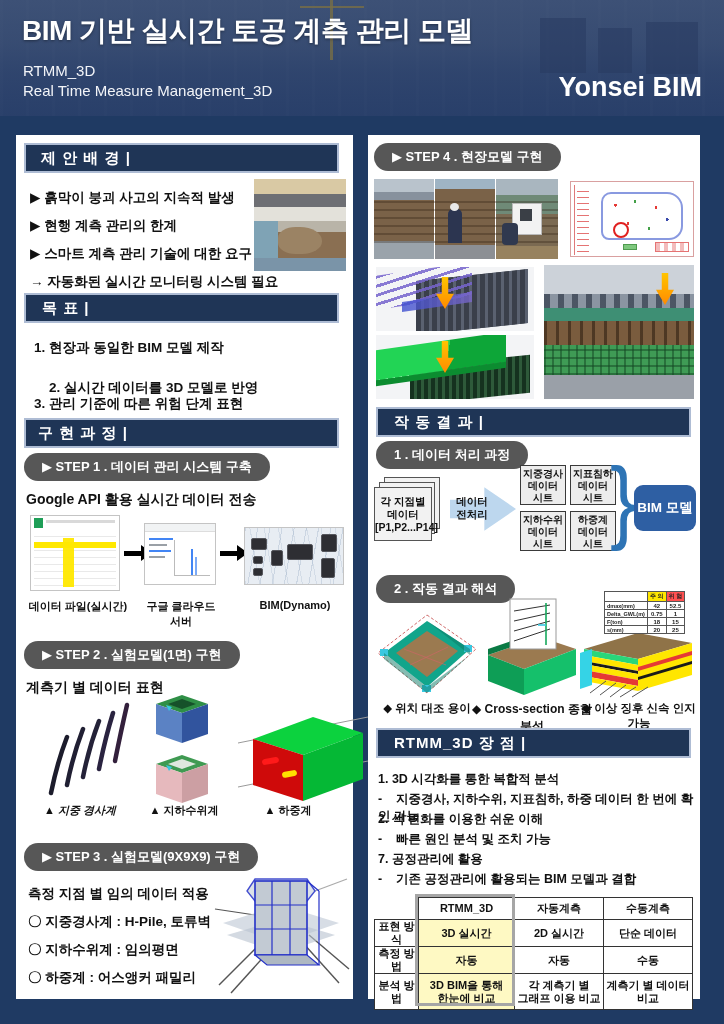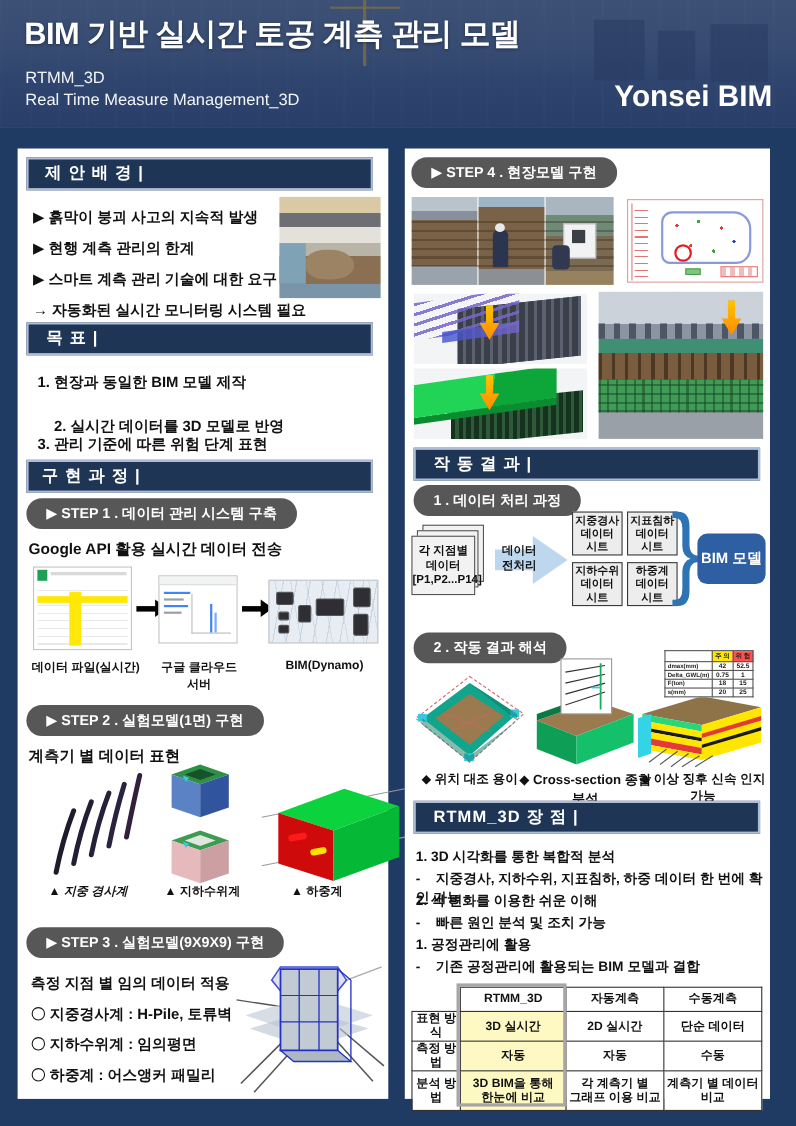--- a/index.html
+++ b/index.html
@@ -392,21 +392,21 @@
 
     <div class="cap" style="left:2px;top:566px;width:114px;font-size:11.5px;">◆ 위치  대조 용이</div>
     <div class="cap" style="left:104px;top:566px;width:120px;font-size:12px;">◆ Cross-section 종합 분석</div>
     <div class="cap" style="left:212px;top:566px;width:118px;font-size:11.5px;">◆ 이상 징후 신속 인지 가능</div>
 
     <div class="bar" style="top:593px;">RTMM_3D 장 점 |</div>
     <div class="adv-line" style="left:10px;top:636px;">1. 3D 시각화를 통한 복합적 분석</div>
     <div class="adv-line" style="left:10px;top:656px;">-    지중경사, 지하수위, 지표침하, 하중 데이터 한 번에 확인 가능</div>
     <div class="adv-line" style="left:10px;top:676px;">2. 색 변화를 이용한 쉬운 이해</div>
     <div class="adv-line" style="left:10px;top:696px;">-    빠른 원인 분석 및 조치 가능</div>
-    <div class="adv-line" style="left:10px;top:716px;">1. 공정관리에 활용</div>
+    <div class="adv-line" style="left:10px;top:716px;">7. 공정관리에 활용</div>
     <div class="adv-line" style="left:10px;top:736px;">-    기존 공정관리에 활용되는 BIM 모델과 결합</div>
 
     <table class="cmp" style="left:6px;top:762px;width:318px;">
       <colgroup>
           <col style="width:44px">
           <col style="width:96px">
           <col style="width:89px">
           <col style="width:89px">
         </colgroup>
       <tbody>

